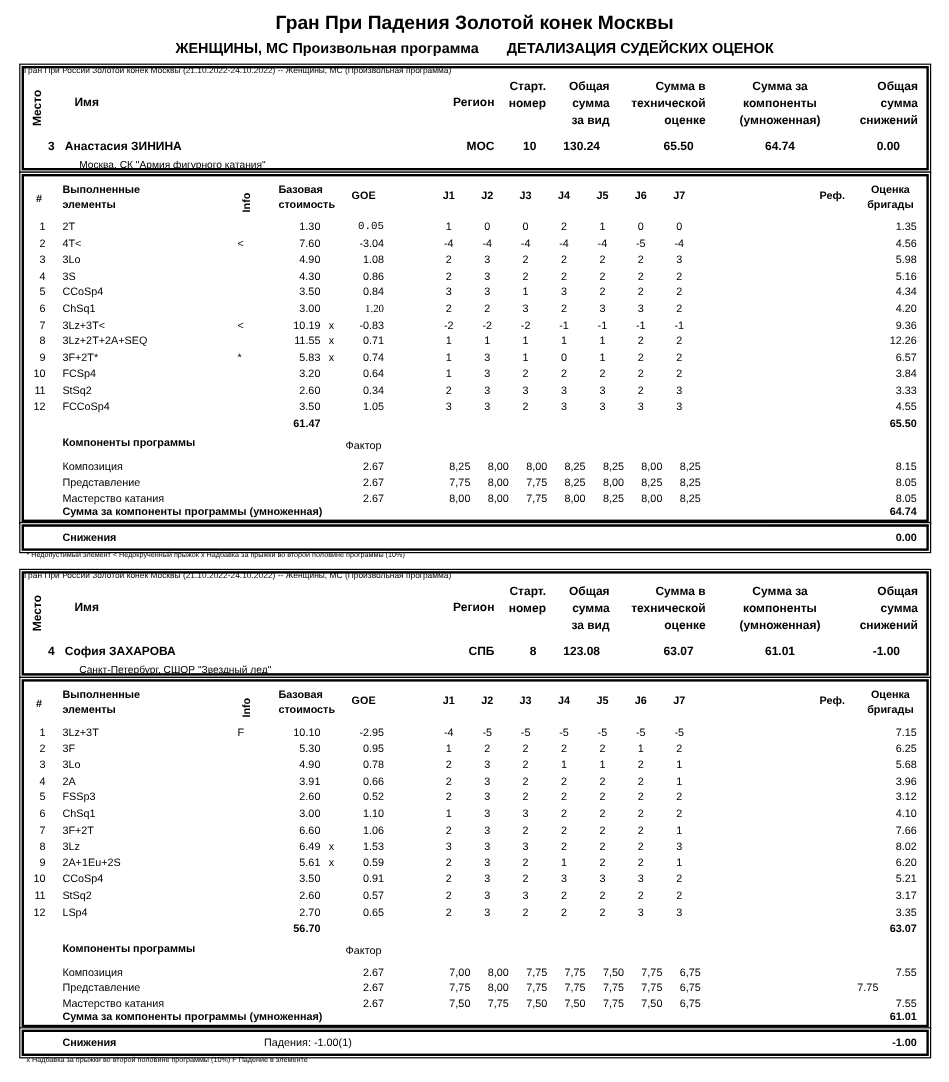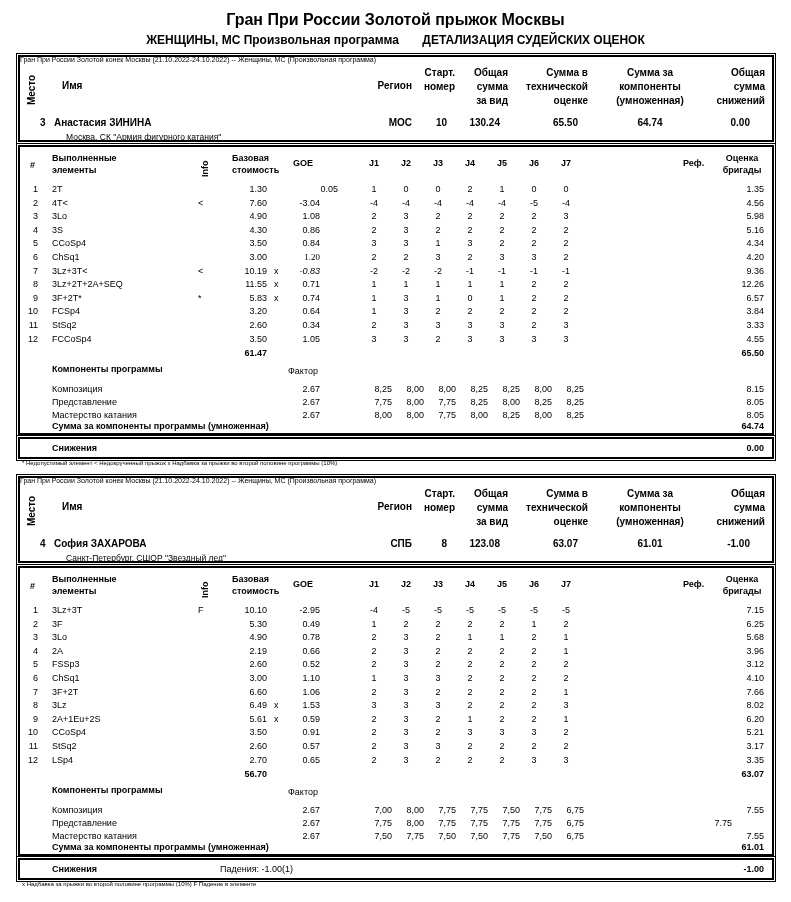--- a/index.html
+++ b/index.html
@@ -19,21 +19,21 @@
   .th { position:absolute; font-size:9px; font-weight:bold; line-height:12px; }
   .td { position:absolute; font-size:9px; line-height:12px; }
   .r { text-align:right; }
   .c { text-align:center; }
   .info-rot { position:absolute; font-size:9px; font-weight:bold; transform:rotate(-90deg); transform-origin:left top; }
   .foot { position:absolute; font-size:6px; left:4px; }
 </style>
 </head>
 <body>
 
-<div class="abs title">Гран При России Золотой прыжок Москвы</div>
+<div class="abs title">Гран При Падения Золотой конек Москвы</div>
 <div class="abs subtitle">
   <span>ЖЕНЩИНЫ, МС Произвольная программа</span>
   <span>ДЕТАЛИЗАЦИЯ СУДЕЙСКИХ ОЦЕНОК</span>
 </div>
 
 <div id="blocks">
     <div class="block" style="top:53px;height:420px;">
       <div class="hdrbox" style="top:2px;height:83px;">
       <div class="event">Гран При России Золотой конек Москвы (21.10.2022-24.10.2022) -- Женщины, МС  (Произвольная программа)</div>
       <div class="mesto" style="top:48px;left:6px;">Место</div>
@@ -96,21 +96,21 @@
       <div class="th c" style="left:700px;top:5px;width:44px;">
         <div>Оценка</div>
           <div>бригады</div>
         </div>
         <div>
         <div class="td r" style="left:4px;top:36px;width:14px;">1</div>
         <div class="td" style="left:32px;top:36px;">2T</div>
         <div class="td" style="left:178px;top:36px;"></div>
         <div class="td r" style="left:212px;top:36px;width:35px;">1.30</div>
         <div class="td" style="left:254px;top:36px;"></div>
-        <div class="td r" style="left:280px;top:36px;width:38px;">0.05</div>
+        <div class="td r" style="left:262px;top:36px;width:38px;font-family:Liberation Mono, monospace;">0.05</div>
           <div class="td c" style="left:344px;top:36px;width:20px;">1</div>
           <div class="td c" style="left:376px;top:36px;width:20px;">0</div>
           <div class="td c" style="left:408px;top:36px;width:20px;">0</div>
           <div class="td c" style="left:440px;top:36px;width:20px;">2</div>
           <div class="td c" style="left:472px;top:36px;width:20px;">1</div>
           <div class="td c" style="left:504px;top:36px;width:20px;">0</div>
           <div class="td c" style="left:536px;top:36px;width:20px;">0</div>
           <div class="td r" style="left:700px;top:36px;width:44px;">1.35</div>
         </div>
         <div>
@@ -192,21 +192,21 @@
           <div class="td c" style="left:504px;top:104px;width:20px;">3</div>
           <div class="td c" style="left:536px;top:104px;width:20px;">2</div>
           <div class="td r" style="left:700px;top:104px;width:44px;">4.20</div>
         </div>
         <div>
         <div class="td r" style="left:4px;top:117.6px;width:14px;">7</div>
         <div class="td" style="left:32px;top:117.6px;">3Lz+3T&lt;</div>
         <div class="td" style="left:178px;top:117.6px;">&lt;</div>
         <div class="td r" style="left:212px;top:117.6px;width:35px;">10.19</div>
         <div class="td" style="left:254px;top:117.6px;">x</div>
-        <div class="td r" style="left:262px;top:117.6px;width:38px;font-style:italic;">-0.83</div>
+        <div class="td r" style="left:262px;top:117.6px;width:38px;">-0.83</div>
           <div class="td c" style="left:344px;top:117.6px;width:20px;">-2</div>
           <div class="td c" style="left:376px;top:117.6px;width:20px;">-2</div>
           <div class="td c" style="left:408px;top:117.6px;width:20px;">-2</div>
           <div class="td c" style="left:440px;top:117.6px;width:20px;">-1</div>
           <div class="td c" style="left:472px;top:117.6px;width:20px;">-1</div>
           <div class="td c" style="left:504px;top:117.6px;width:20px;">-1</div>
           <div class="td c" style="left:536px;top:117.6px;width:20px;">-1</div>
           <div class="td r" style="left:700px;top:117.6px;width:44px;">9.36</div>
         </div>
         <div>
@@ -418,21 +418,21 @@
           <div class="td c" style="left:504px;top:36px;width:20px;">-5</div>
           <div class="td c" style="left:536px;top:36px;width:20px;">-5</div>
           <div class="td r" style="left:700px;top:36px;width:44px;">7.15</div>
         </div>
         <div>
         <div class="td r" style="left:4px;top:49.6px;width:14px;">2</div>
         <div class="td" style="left:32px;top:49.6px;">3F</div>
         <div class="td" style="left:178px;top:49.6px;"></div>
         <div class="td r" style="left:212px;top:49.6px;width:35px;">5.30</div>
         <div class="td" style="left:254px;top:49.6px;"></div>
-        <div class="td r" style="left:262px;top:49.6px;width:38px;">0.49</div>
+        <div class="td r" style="left:262px;top:49.6px;width:38px;">0.95</div>
           <div class="td c" style="left:344px;top:49.6px;width:20px;">1</div>
           <div class="td c" style="left:376px;top:49.6px;width:20px;">2</div>
           <div class="td c" style="left:408px;top:49.6px;width:20px;">2</div>
           <div class="td c" style="left:440px;top:49.6px;width:20px;">2</div>
           <div class="td c" style="left:472px;top:49.6px;width:20px;">2</div>
           <div class="td c" style="left:504px;top:49.6px;width:20px;">1</div>
           <div class="td c" style="left:536px;top:49.6px;width:20px;">2</div>
           <div class="td r" style="left:700px;top:49.6px;width:44px;">6.25</div>
         </div>
         <div>
@@ -448,21 +448,21 @@
           <div class="td c" style="left:440px;top:63.2px;width:20px;">1</div>
           <div class="td c" style="left:472px;top:63.2px;width:20px;">1</div>
           <div class="td c" style="left:504px;top:63.2px;width:20px;">2</div>
           <div class="td c" style="left:536px;top:63.2px;width:20px;">1</div>
           <div class="td r" style="left:700px;top:63.2px;width:44px;">5.68</div>
         </div>
         <div>
         <div class="td r" style="left:4px;top:76.8px;width:14px;">4</div>
         <div class="td" style="left:32px;top:76.8px;">2A</div>
         <div class="td" style="left:178px;top:76.8px;"></div>
-        <div class="td r" style="left:212px;top:76.8px;width:35px;">2.19</div>
+        <div class="td r" style="left:212px;top:76.8px;width:35px;">3.91</div>
         <div class="td" style="left:254px;top:76.8px;"></div>
         <div class="td r" style="left:262px;top:76.8px;width:38px;">0.66</div>
           <div class="td c" style="left:344px;top:76.8px;width:20px;">2</div>
           <div class="td c" style="left:376px;top:76.8px;width:20px;">3</div>
           <div class="td c" style="left:408px;top:76.8px;width:20px;">2</div>
           <div class="td c" style="left:440px;top:76.8px;width:20px;">2</div>
           <div class="td c" style="left:472px;top:76.8px;width:20px;">2</div>
           <div class="td c" style="left:504px;top:76.8px;width:20px;">2</div>
           <div class="td c" style="left:536px;top:76.8px;width:20px;">1</div>
           <div class="td r" style="left:700px;top:76.8px;width:44px;">3.96</div>

